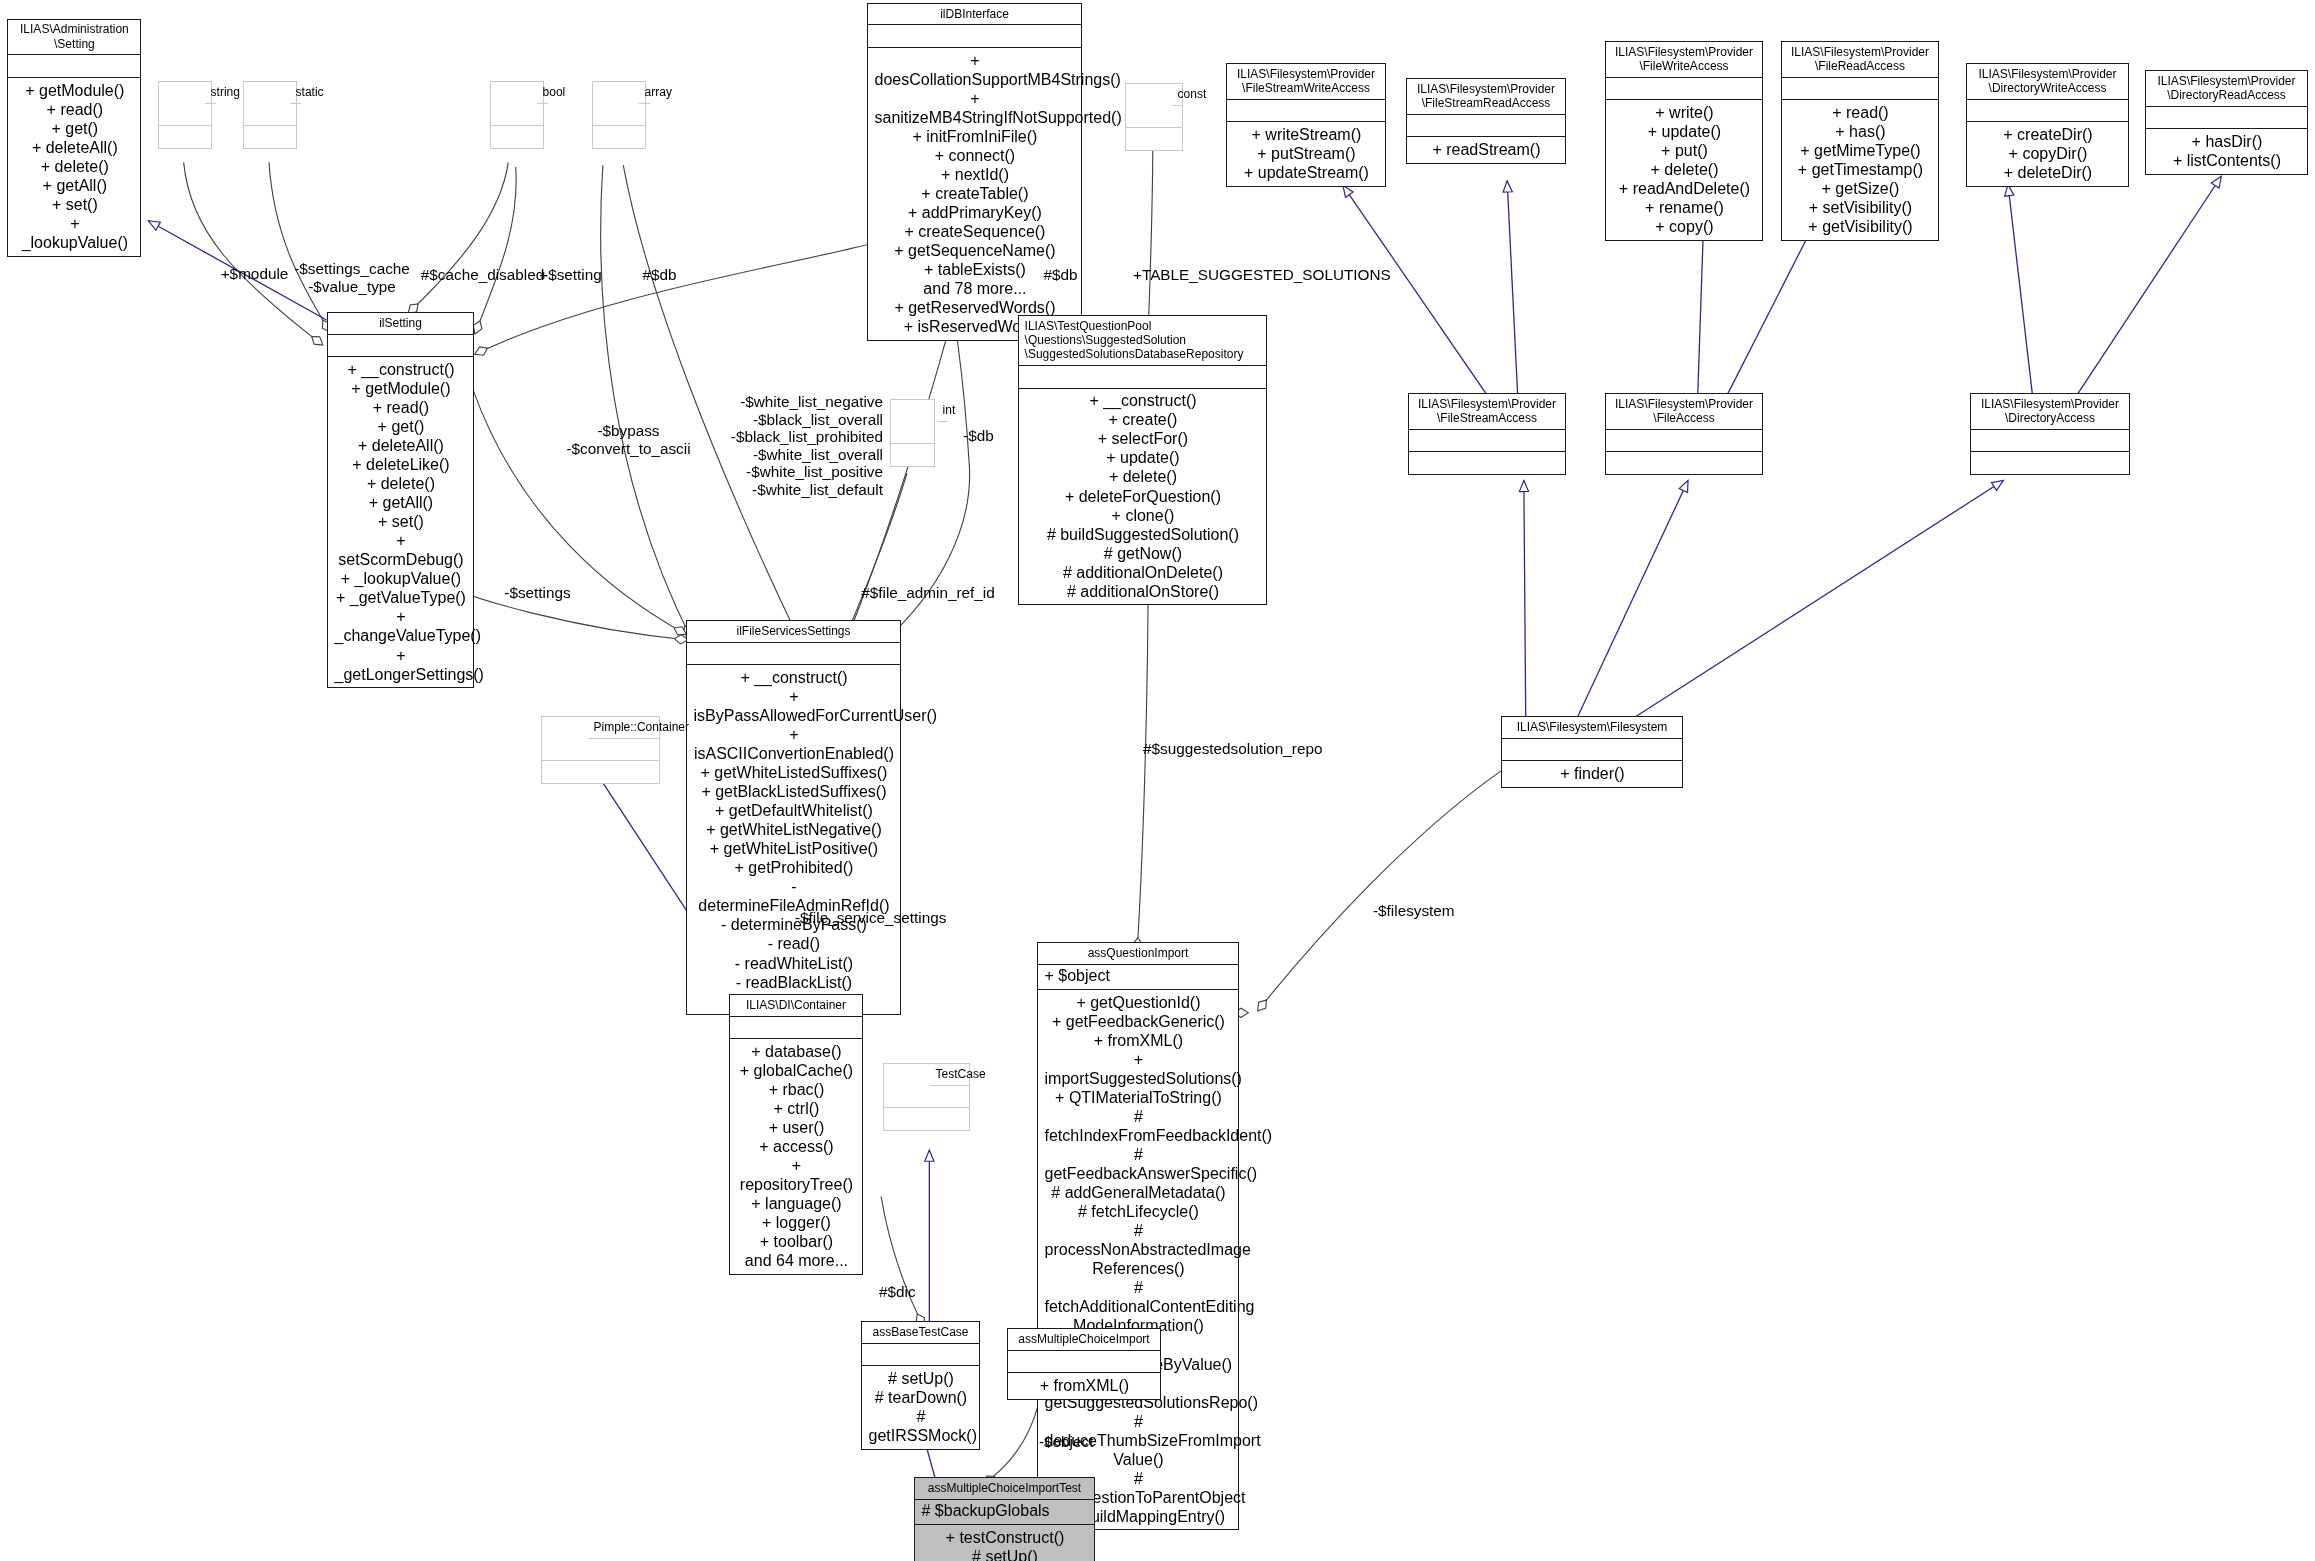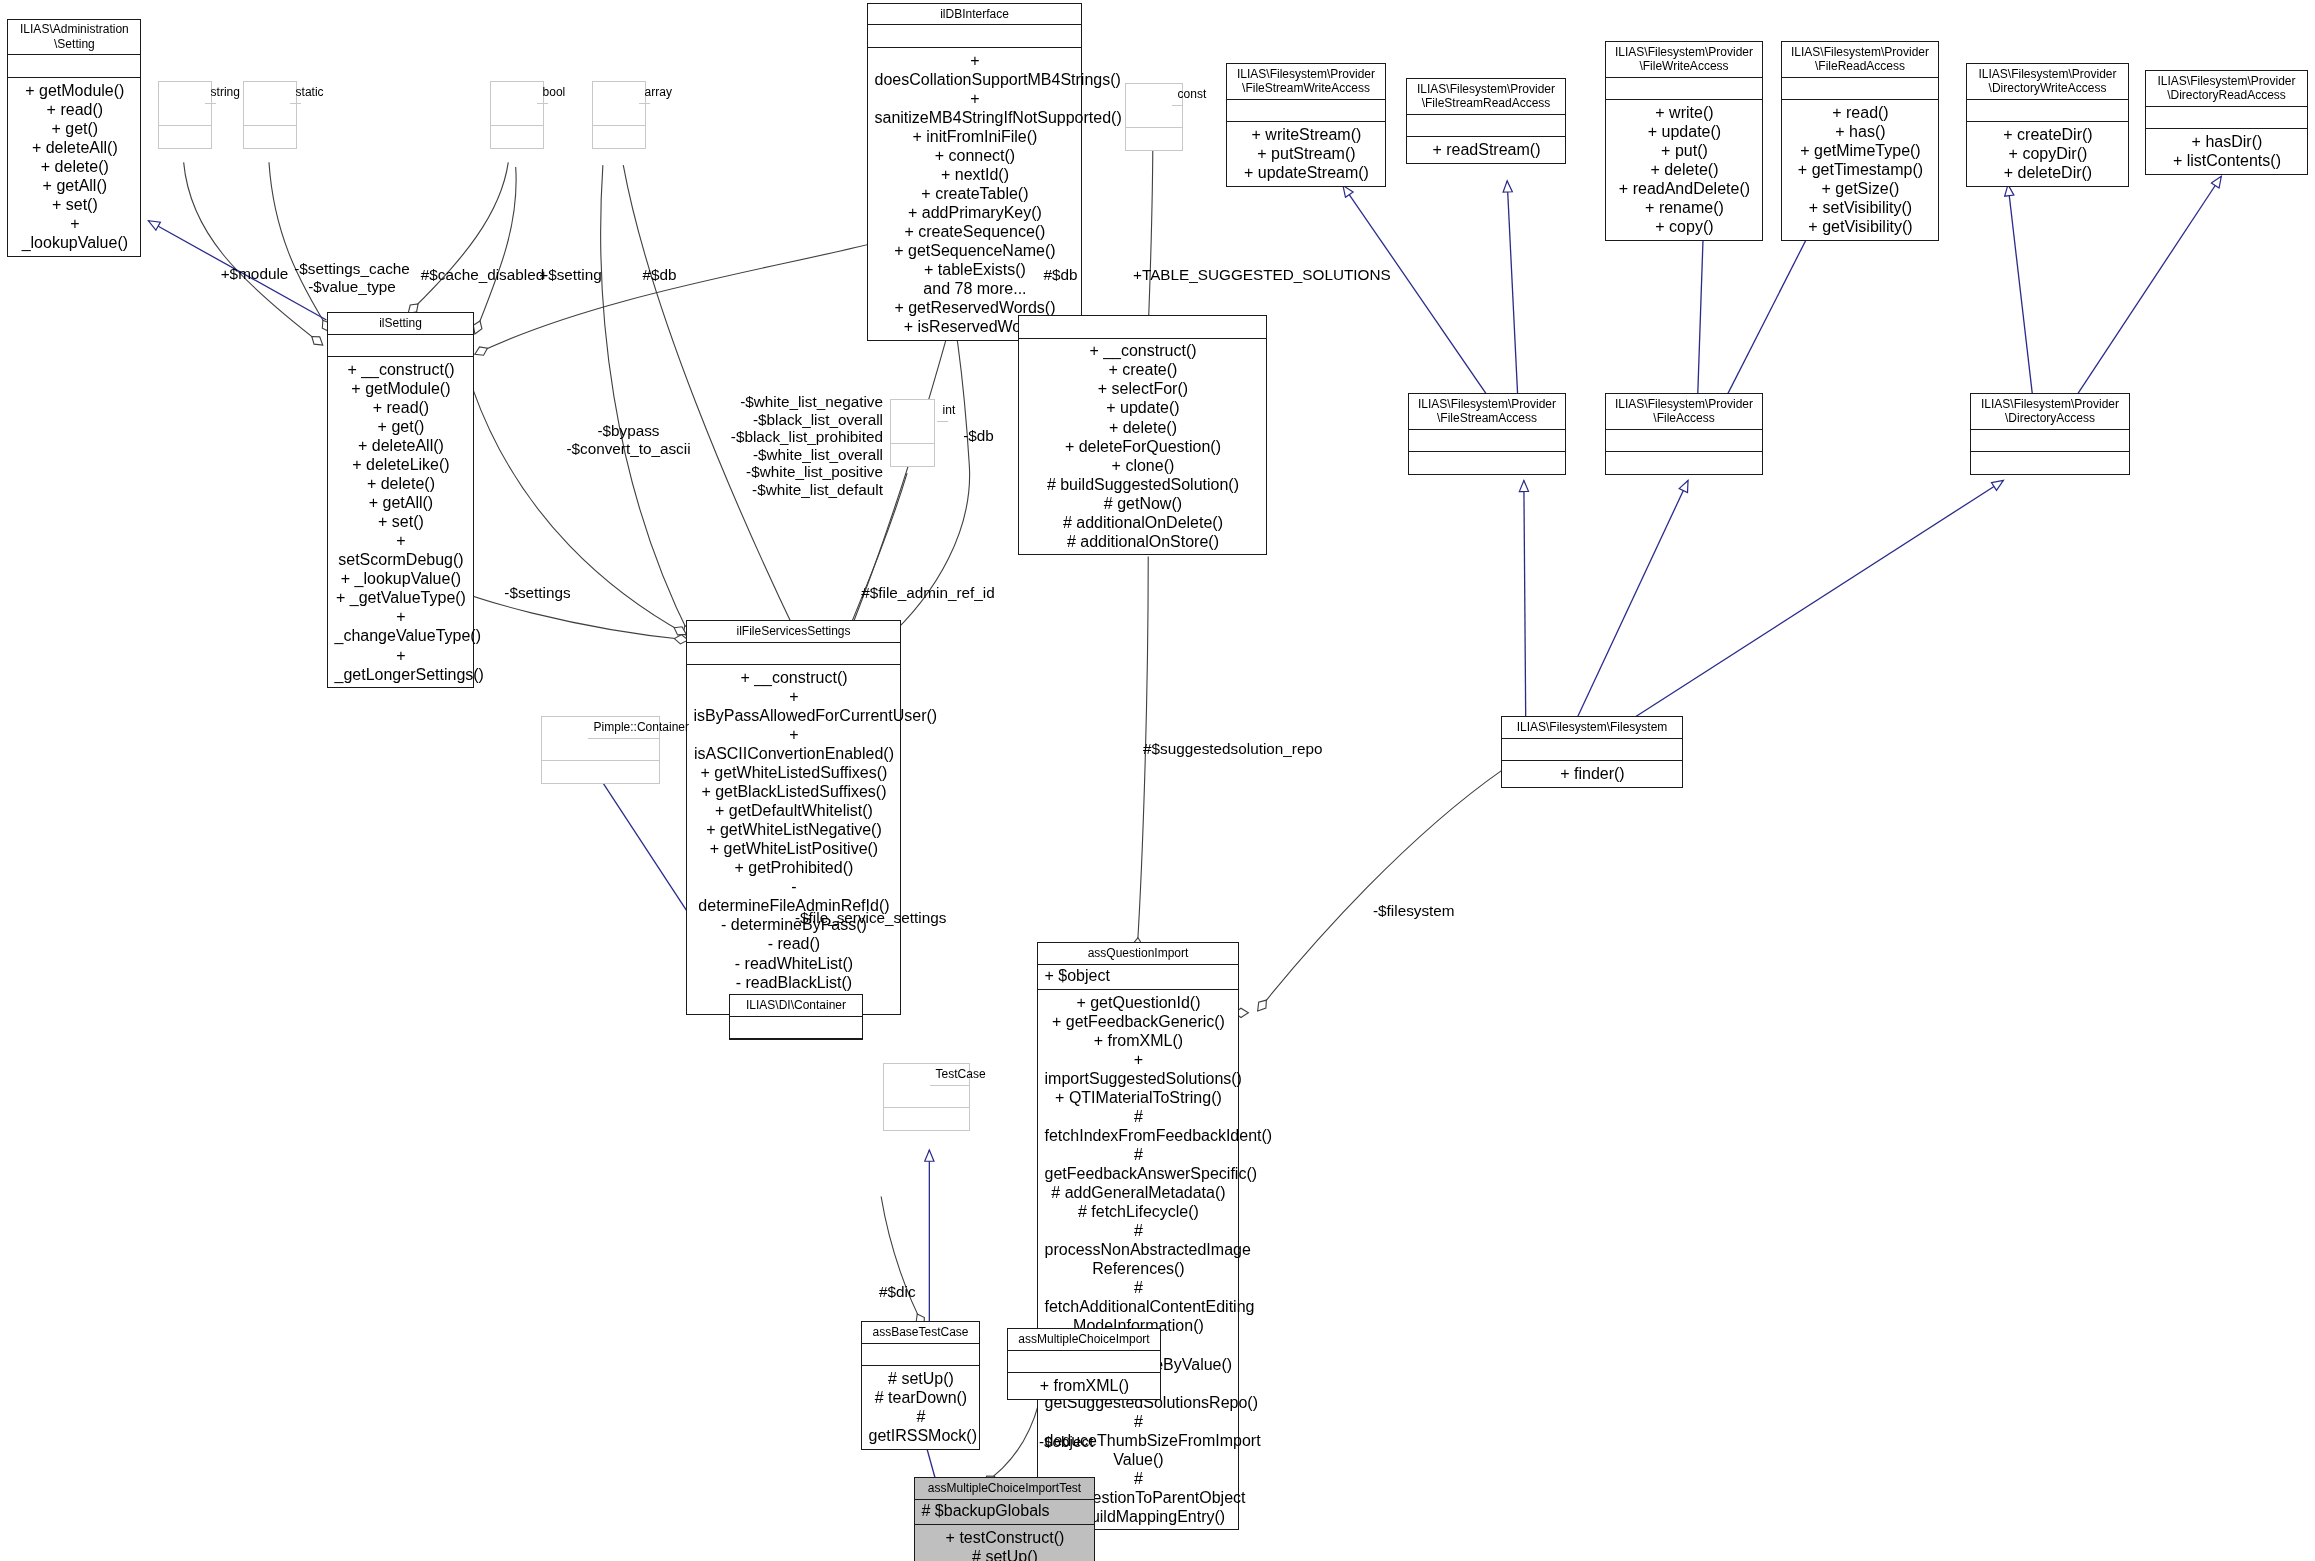--- a/index.html
+++ b/index.html
@@ -257,20 +257,23 @@
 + getAll()
 + set()
 + setScormDebug()
 + _lookupValue()
 + _getValueType()
 + _changeValueType()
 + _getLongerSettings()</div>
   </div>
 
   <div class="node" style="left:1018px; top:315px; width:249px;">
+    <div class="sec-title" style="text-align:left;">ILIAS\TestQuestionPool
+\Questions\SuggestedSolution
+\SuggestedSolutionsDatabaseRepository</div>
     <div class="sec-attrs"></div>
     <div class="sec-ops">+ __construct()
 + create()
 + selectFor()
 + update()
 + delete()
 + deleteForQuestion()
 + clone()
 # buildSuggestedSolution()
 # getNow()
@@ -386,20 +389,31 @@
 
   <div class="node weak" style="left:541px; top:716px; width:119px;">
     <div class="sec-title">Pimple::Container</div>
     <div class="sec-attrs"></div>
     <div class="sec-ops"></div>
   </div>
 
   <div class="node" style="left:729px; top:994px; width:134px;">
     <div class="sec-title">ILIAS\DI\Container</div>
     <div class="sec-attrs"></div>
+    <div class="sec-ops">+ database()
++ globalCache()
++ rbac()
++ ctrl()
++ user()
++ access()
++ repositoryTree()
++ language()
++ logger()
++ toolbar()
+and 64 more...</div>
   </div>
 
   <div class="node weak" style="left:883px; top:1063px; width:87px;">
     <div class="sec-title">TestCase</div>
     <div class="sec-attrs"></div>
     <div class="sec-ops"></div>
   </div>
 
   <div class="node" style="left:1037px; top:942px; width:202px;">
     <div class="sec-title">assQuestionImport</div>

